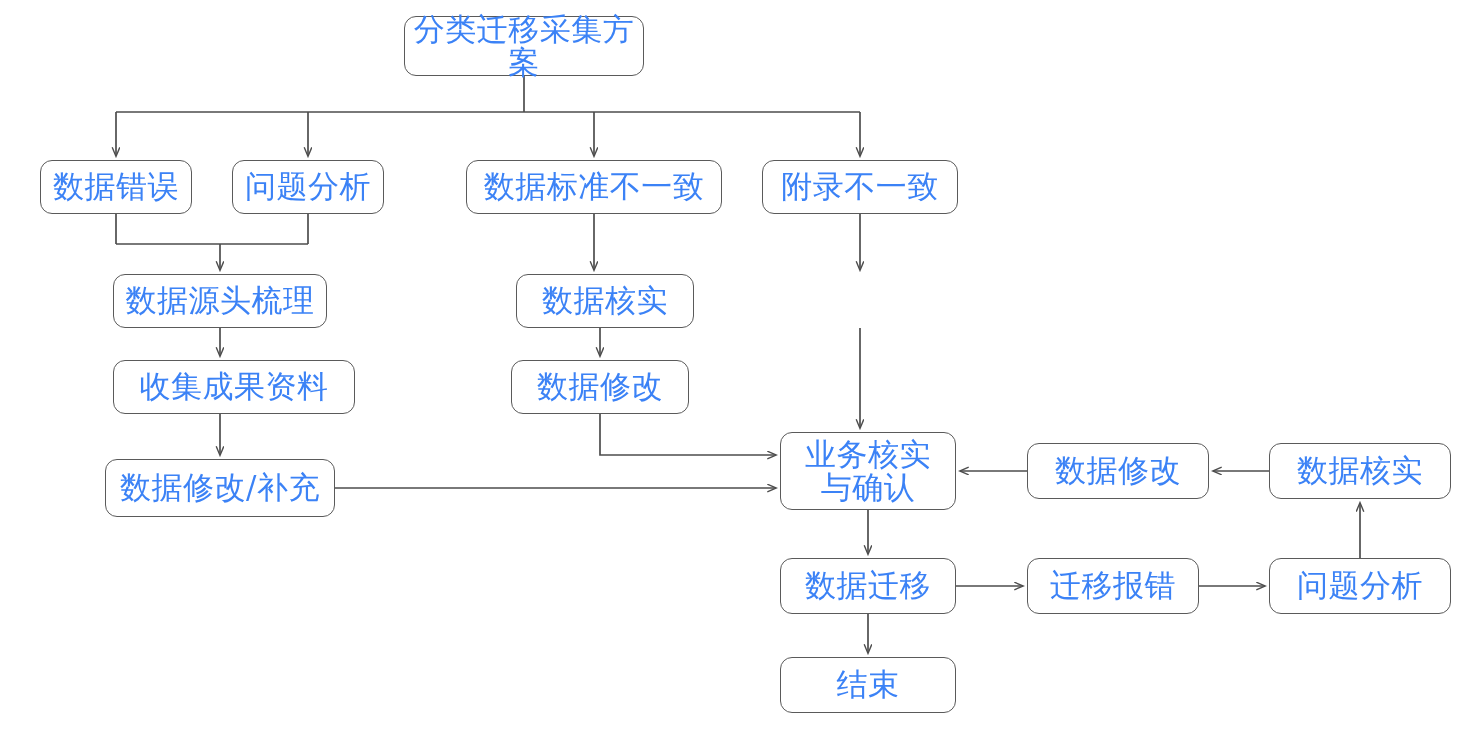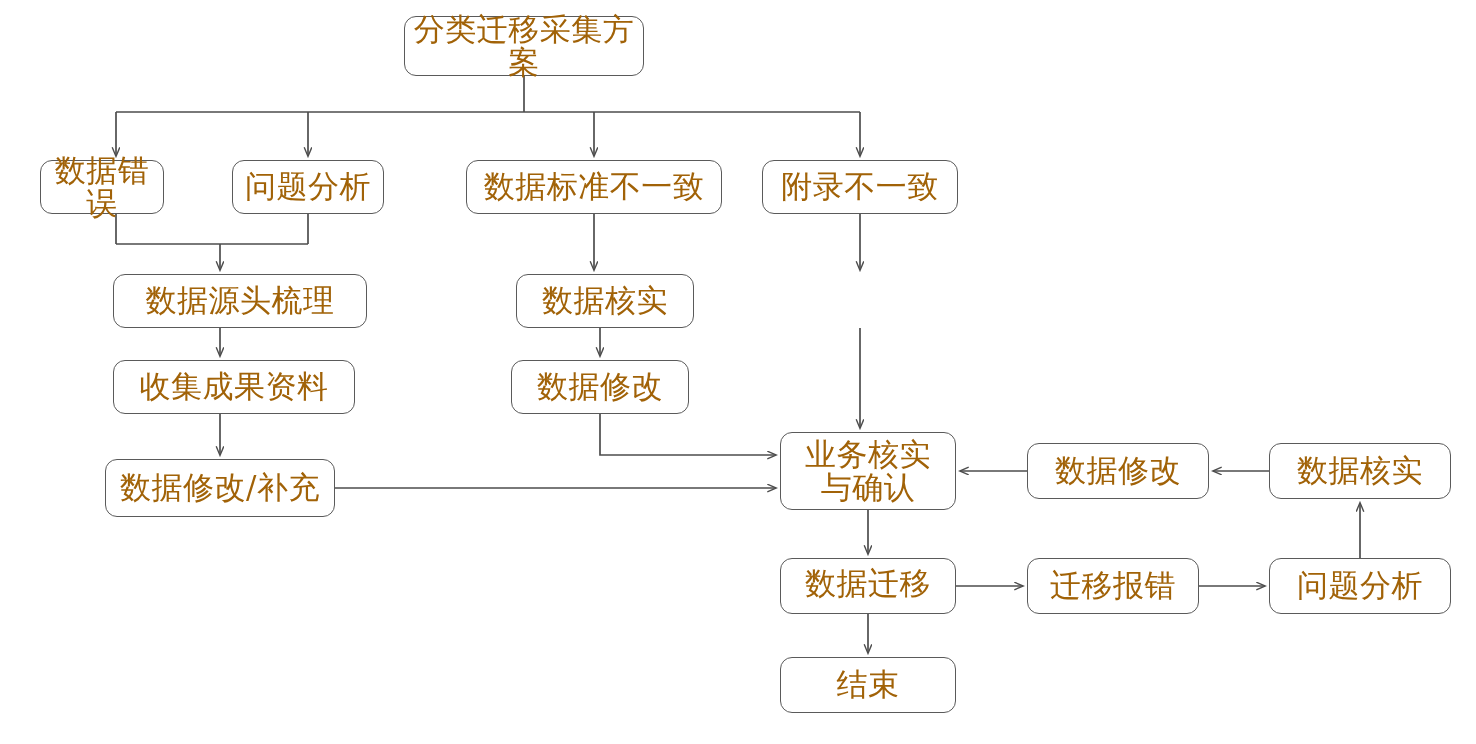--- a/index.html
+++ b/index.html
@@ -29,21 +29,21 @@
   .node {
     position: absolute;
     box-sizing: border-box;
     border: 1.6px solid #5a5a5a;
     border-radius: 12px;
     background: #ffffff;
     display: flex;
     align-items: center;
     justify-content: center;
     text-align: center;
-    color: #a16207;
+    color: #3b82f6;
     font-family: "DejaVu Serif", "Liberation Serif", serif;
     font-size: 31px;
     line-height: 1.08;
     letter-spacing: 0.5px;
     white-space: pre-line;
     z-index: 2;
   }
   .node.two-line {
     line-height: 1.05;
   }
@@ -93,31 +93,31 @@
 
       <path d="M956,586 L1023,586" marker-end="url(#ah)"></path>
       <path d="M1199,586 L1265,586" marker-end="url(#ah)"></path>
       <path d="M1360,558 L1360,503" marker-end="url(#ah)"></path>
 
       <path d="M868,614 L868,653" marker-end="url(#ah)"></path>
     </g>
   </svg>
 
   <div class="node" style="left:404px;top:16px;width:240px;height:60px;">分类迁移采集方案</div>
-  <div class="node" style="left:40px;top:160px;width:124px;height:54px;">数据错误</div>
+  <div class="node" style="left:40px;top:160px;width:152px;height:54px;">数据错误</div>
   <div class="node" style="left:232px;top:160px;width:152px;height:54px;">问题分析</div>
   <div class="node" style="left:466px;top:160px;width:256px;height:54px;">数据标准不一致</div>
   <div class="node" style="left:762px;top:160px;width:196px;height:54px;">附录不一致</div>
-  <div class="node" style="left:113px;top:274px;width:254px;height:54px;">数据源头梳理</div>
+  <div class="node" style="left:113px;top:274px;width:214px;height:54px;">数据源头梳理</div>
   <div class="node" style="left:516px;top:274px;width:178px;height:54px;">数据核实</div>
   <div class="node" style="left:113px;top:360px;width:242px;height:54px;">收集成果资料</div>
   <div class="node" style="left:511px;top:360px;width:178px;height:54px;">数据修改</div>
   <div class="node" style="left:105px;top:459px;width:230px;height:58px;">数据修改/补充</div>
   <div class="node two-line" style="left:780px;top:432px;width:176px;height:78px;">业务核实
 与确认</div>
   <div class="node" style="left:1027px;top:443px;width:182px;height:56px;">数据修改</div>
   <div class="node" style="left:1269px;top:443px;width:182px;height:56px;">数据核实</div>
-  <div class="node" style="left:780px;top:558px;width:176px;height:56px;font-family:Liberation Mono, monospace;">数据迁移</div>
+  <div class="node" style="left:780px;top:558px;width:176px;height:56px;">数据迁移</div>
   <div class="node" style="left:1027px;top:558px;width:172px;height:56px;">迁移报错</div>
   <div class="node" style="left:1269px;top:558px;width:182px;height:56px;">问题分析</div>
   <div class="node" style="left:780px;top:657px;width:176px;height:56px;">结束</div>
 
 </div>
 
 </body></html>

